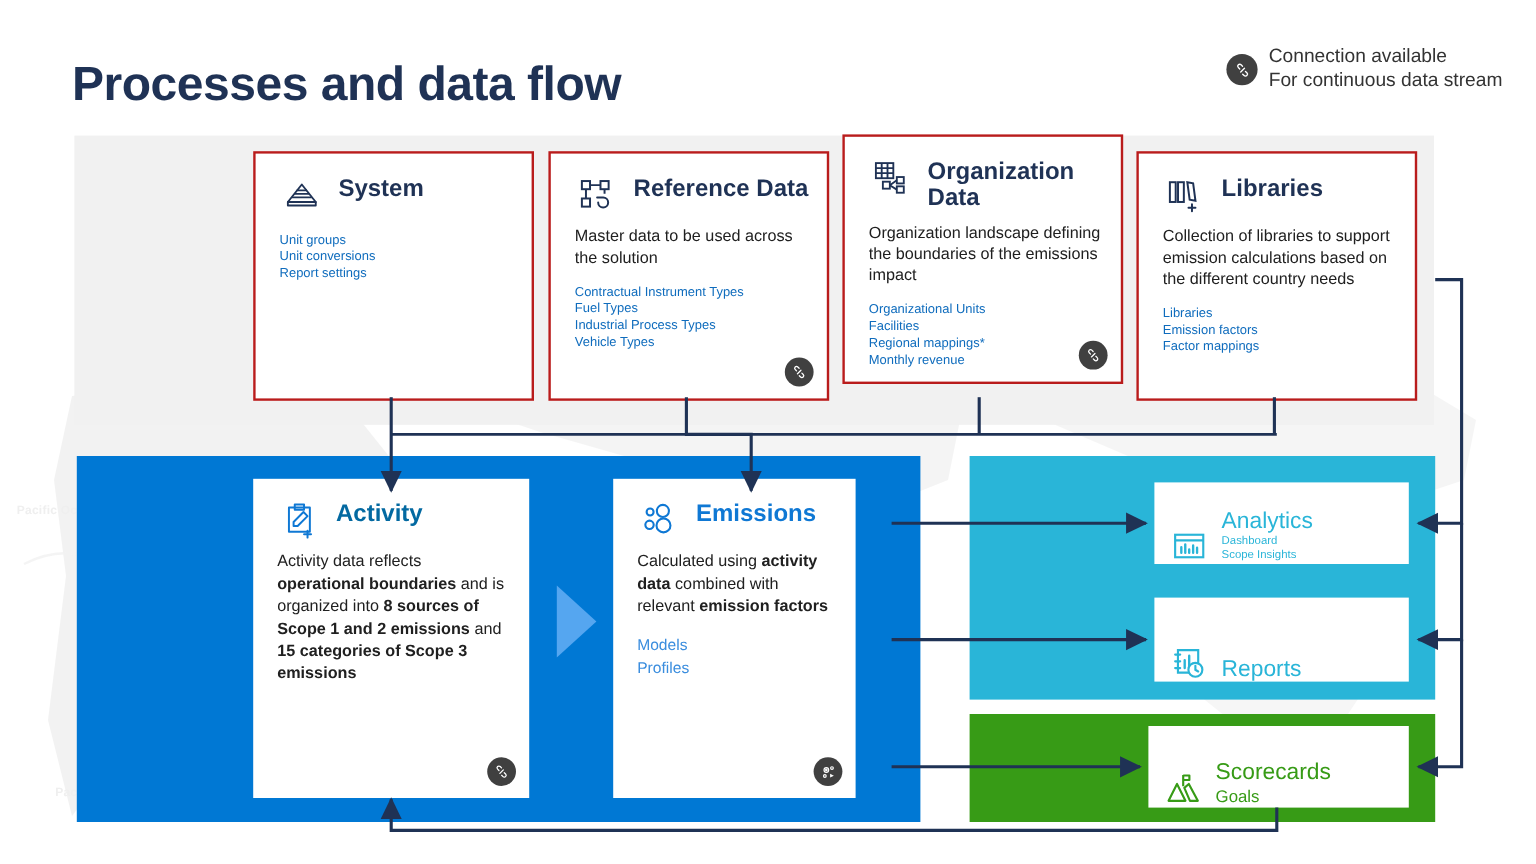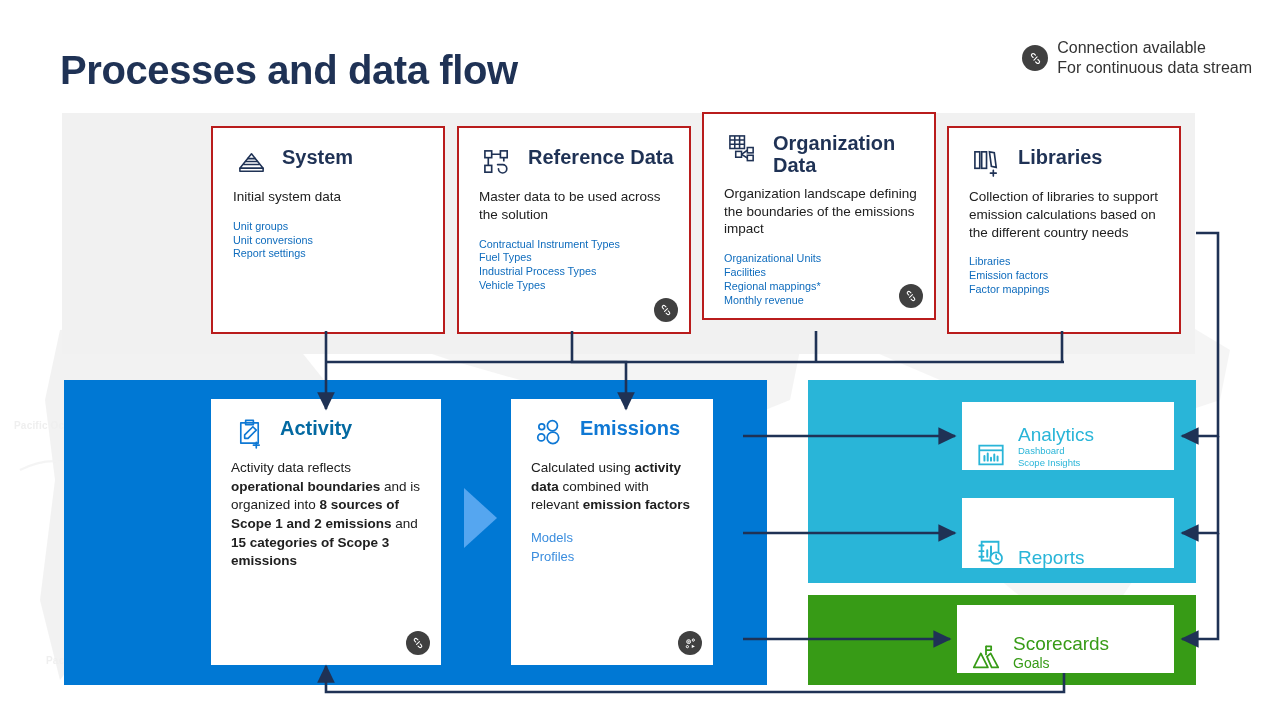--- a/index.html
+++ b/index.html
@@ -171,21 +171,20 @@
     <div class="card-head">
       <div class="card-ico">
         <svg width="31" height="31" viewBox="0 0 32 32" fill="none" stroke="#1f3255" stroke-width="1.6" stroke-linejoin="round">
           <path d="M4 22 L16 7 L28 22 Z"></path>
           <path d="M4 22 L28 22 L28 25 L4 25 Z"></path>
           <path d="M9.5 15 L22.5 15 M11.5 12 L20.5 12 M7.5 18 L24.5 18"></path>
         </svg>
       </div>
       <div class="card-title">System</div>
     </div>
-    <div class="card-desc">Initial system data</div>
     <div class="card-links">
       <div>Unit groups</div>
       <div>Unit conversions</div>
       <div>Report settings</div>
     </div>
   </div>
 
   <div class="card c-reference">
     <div class="card-head">
       <div class="card-ico">

